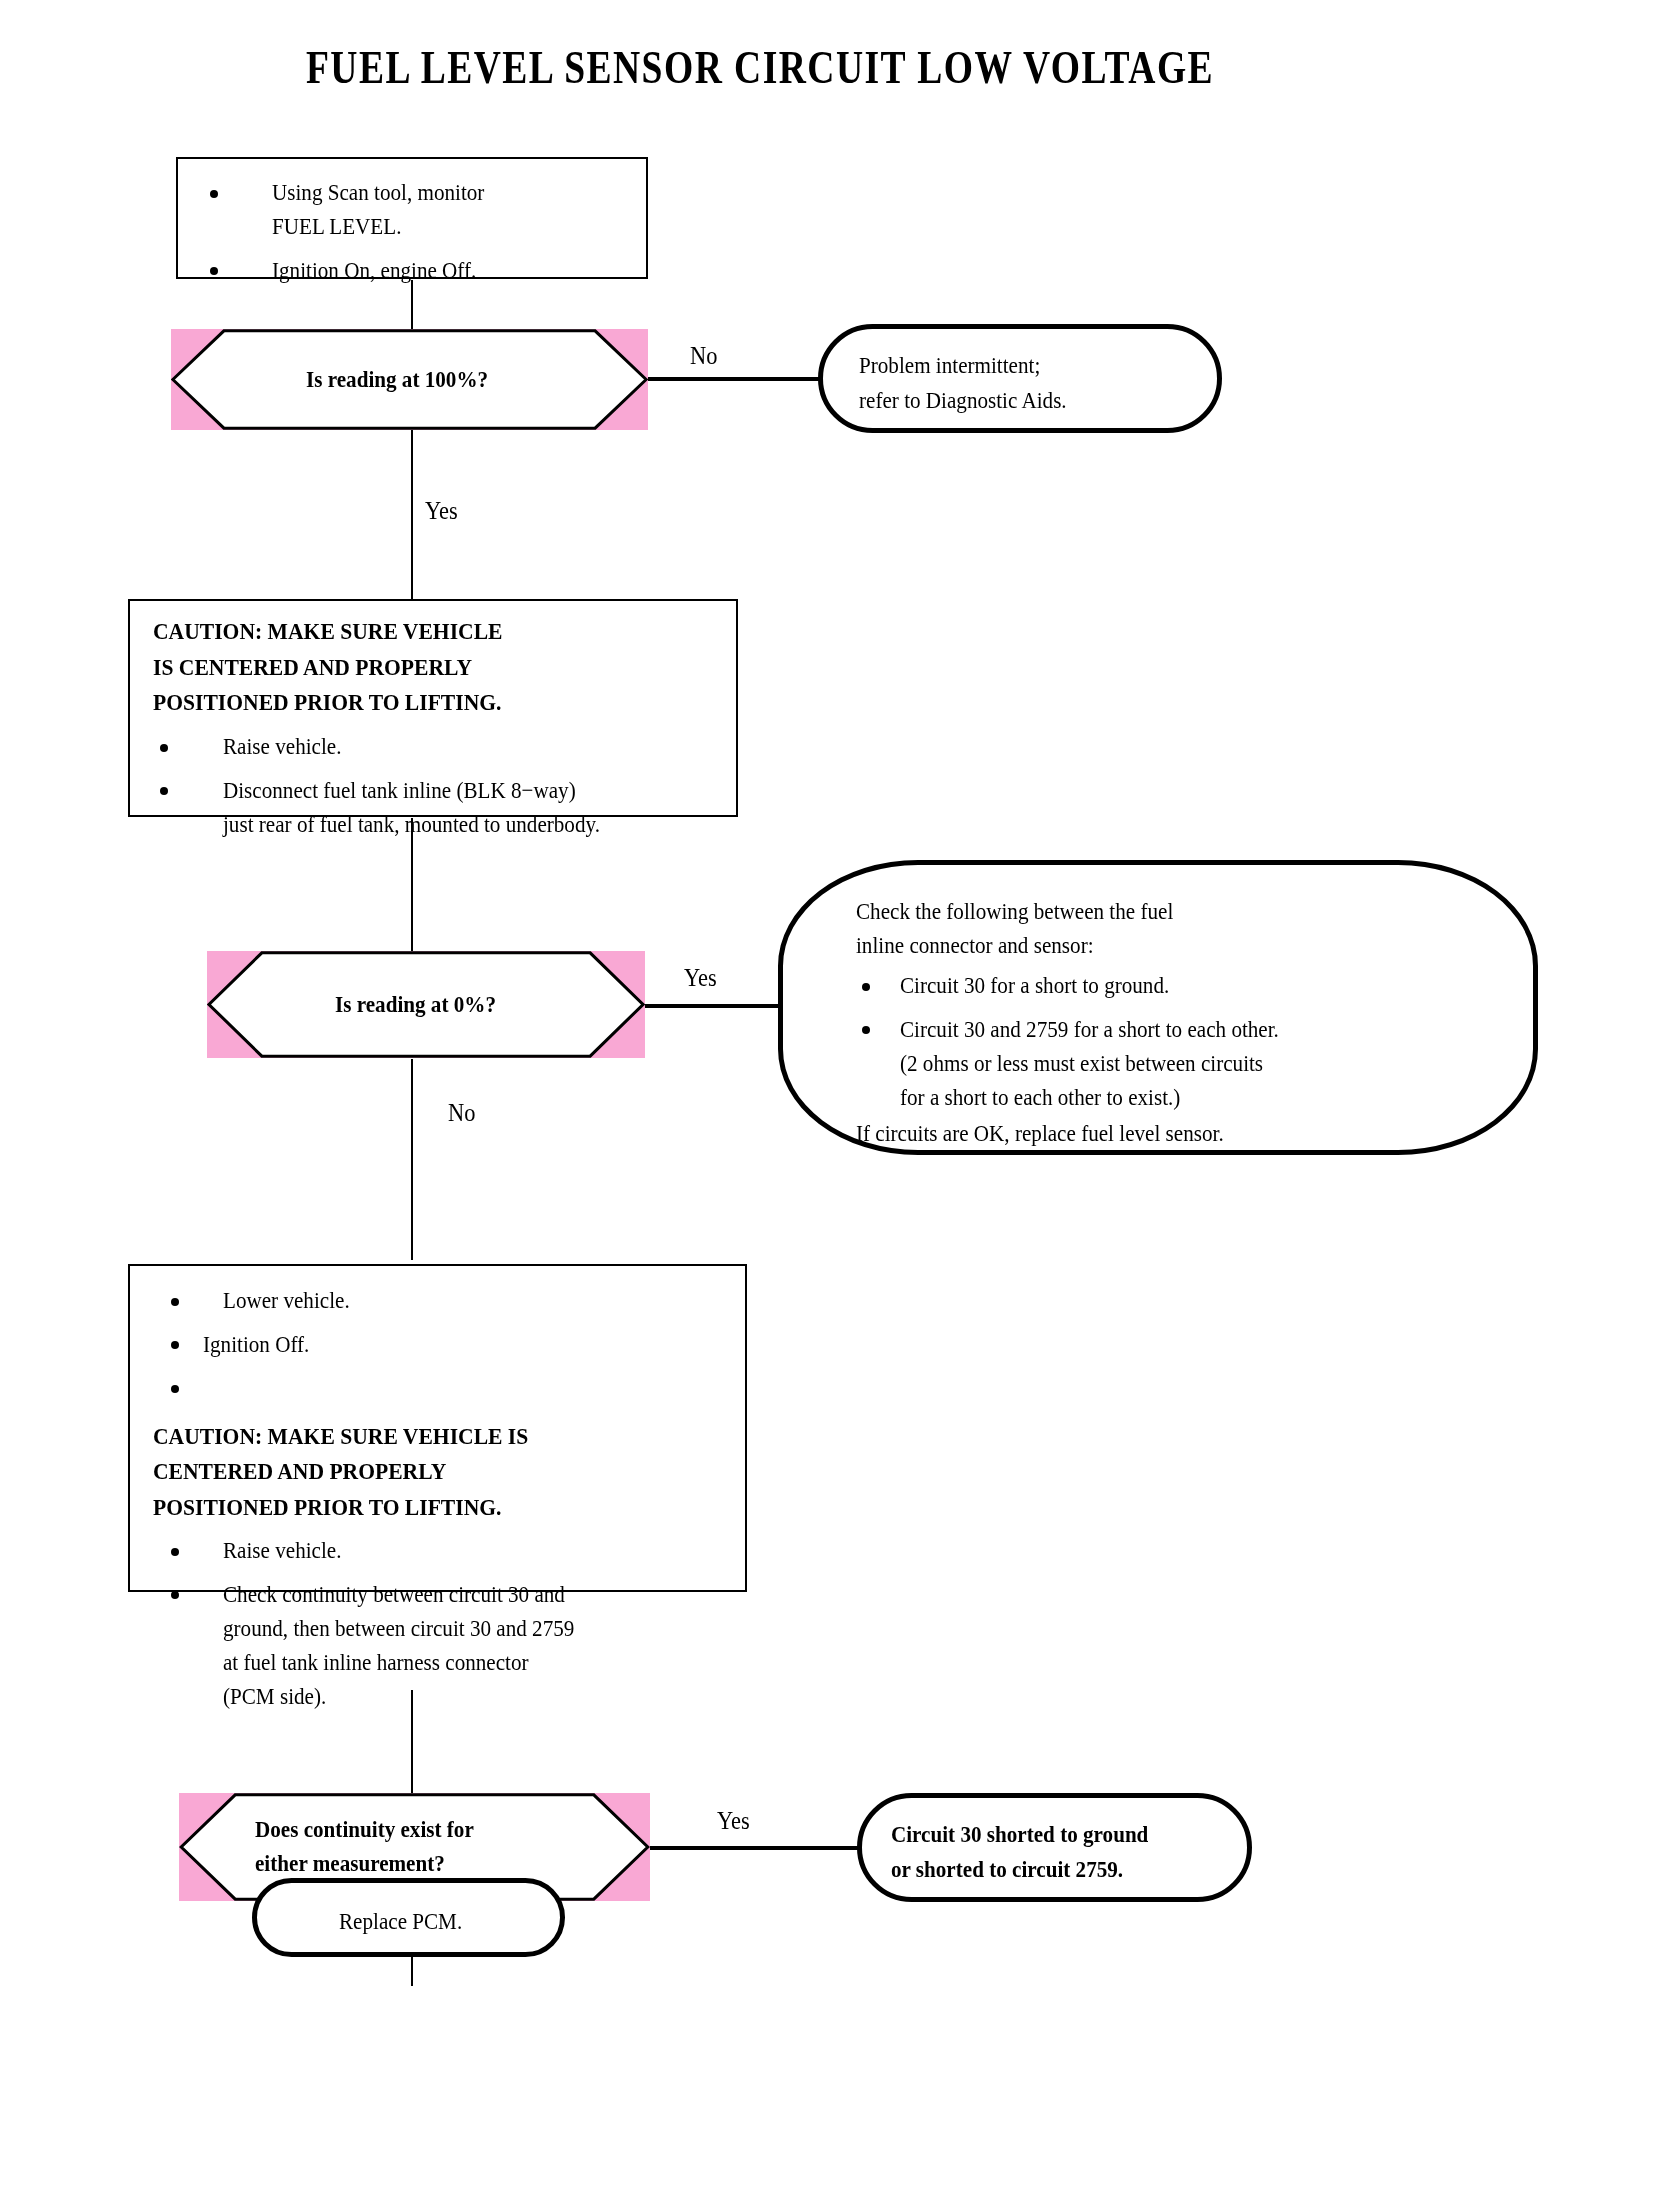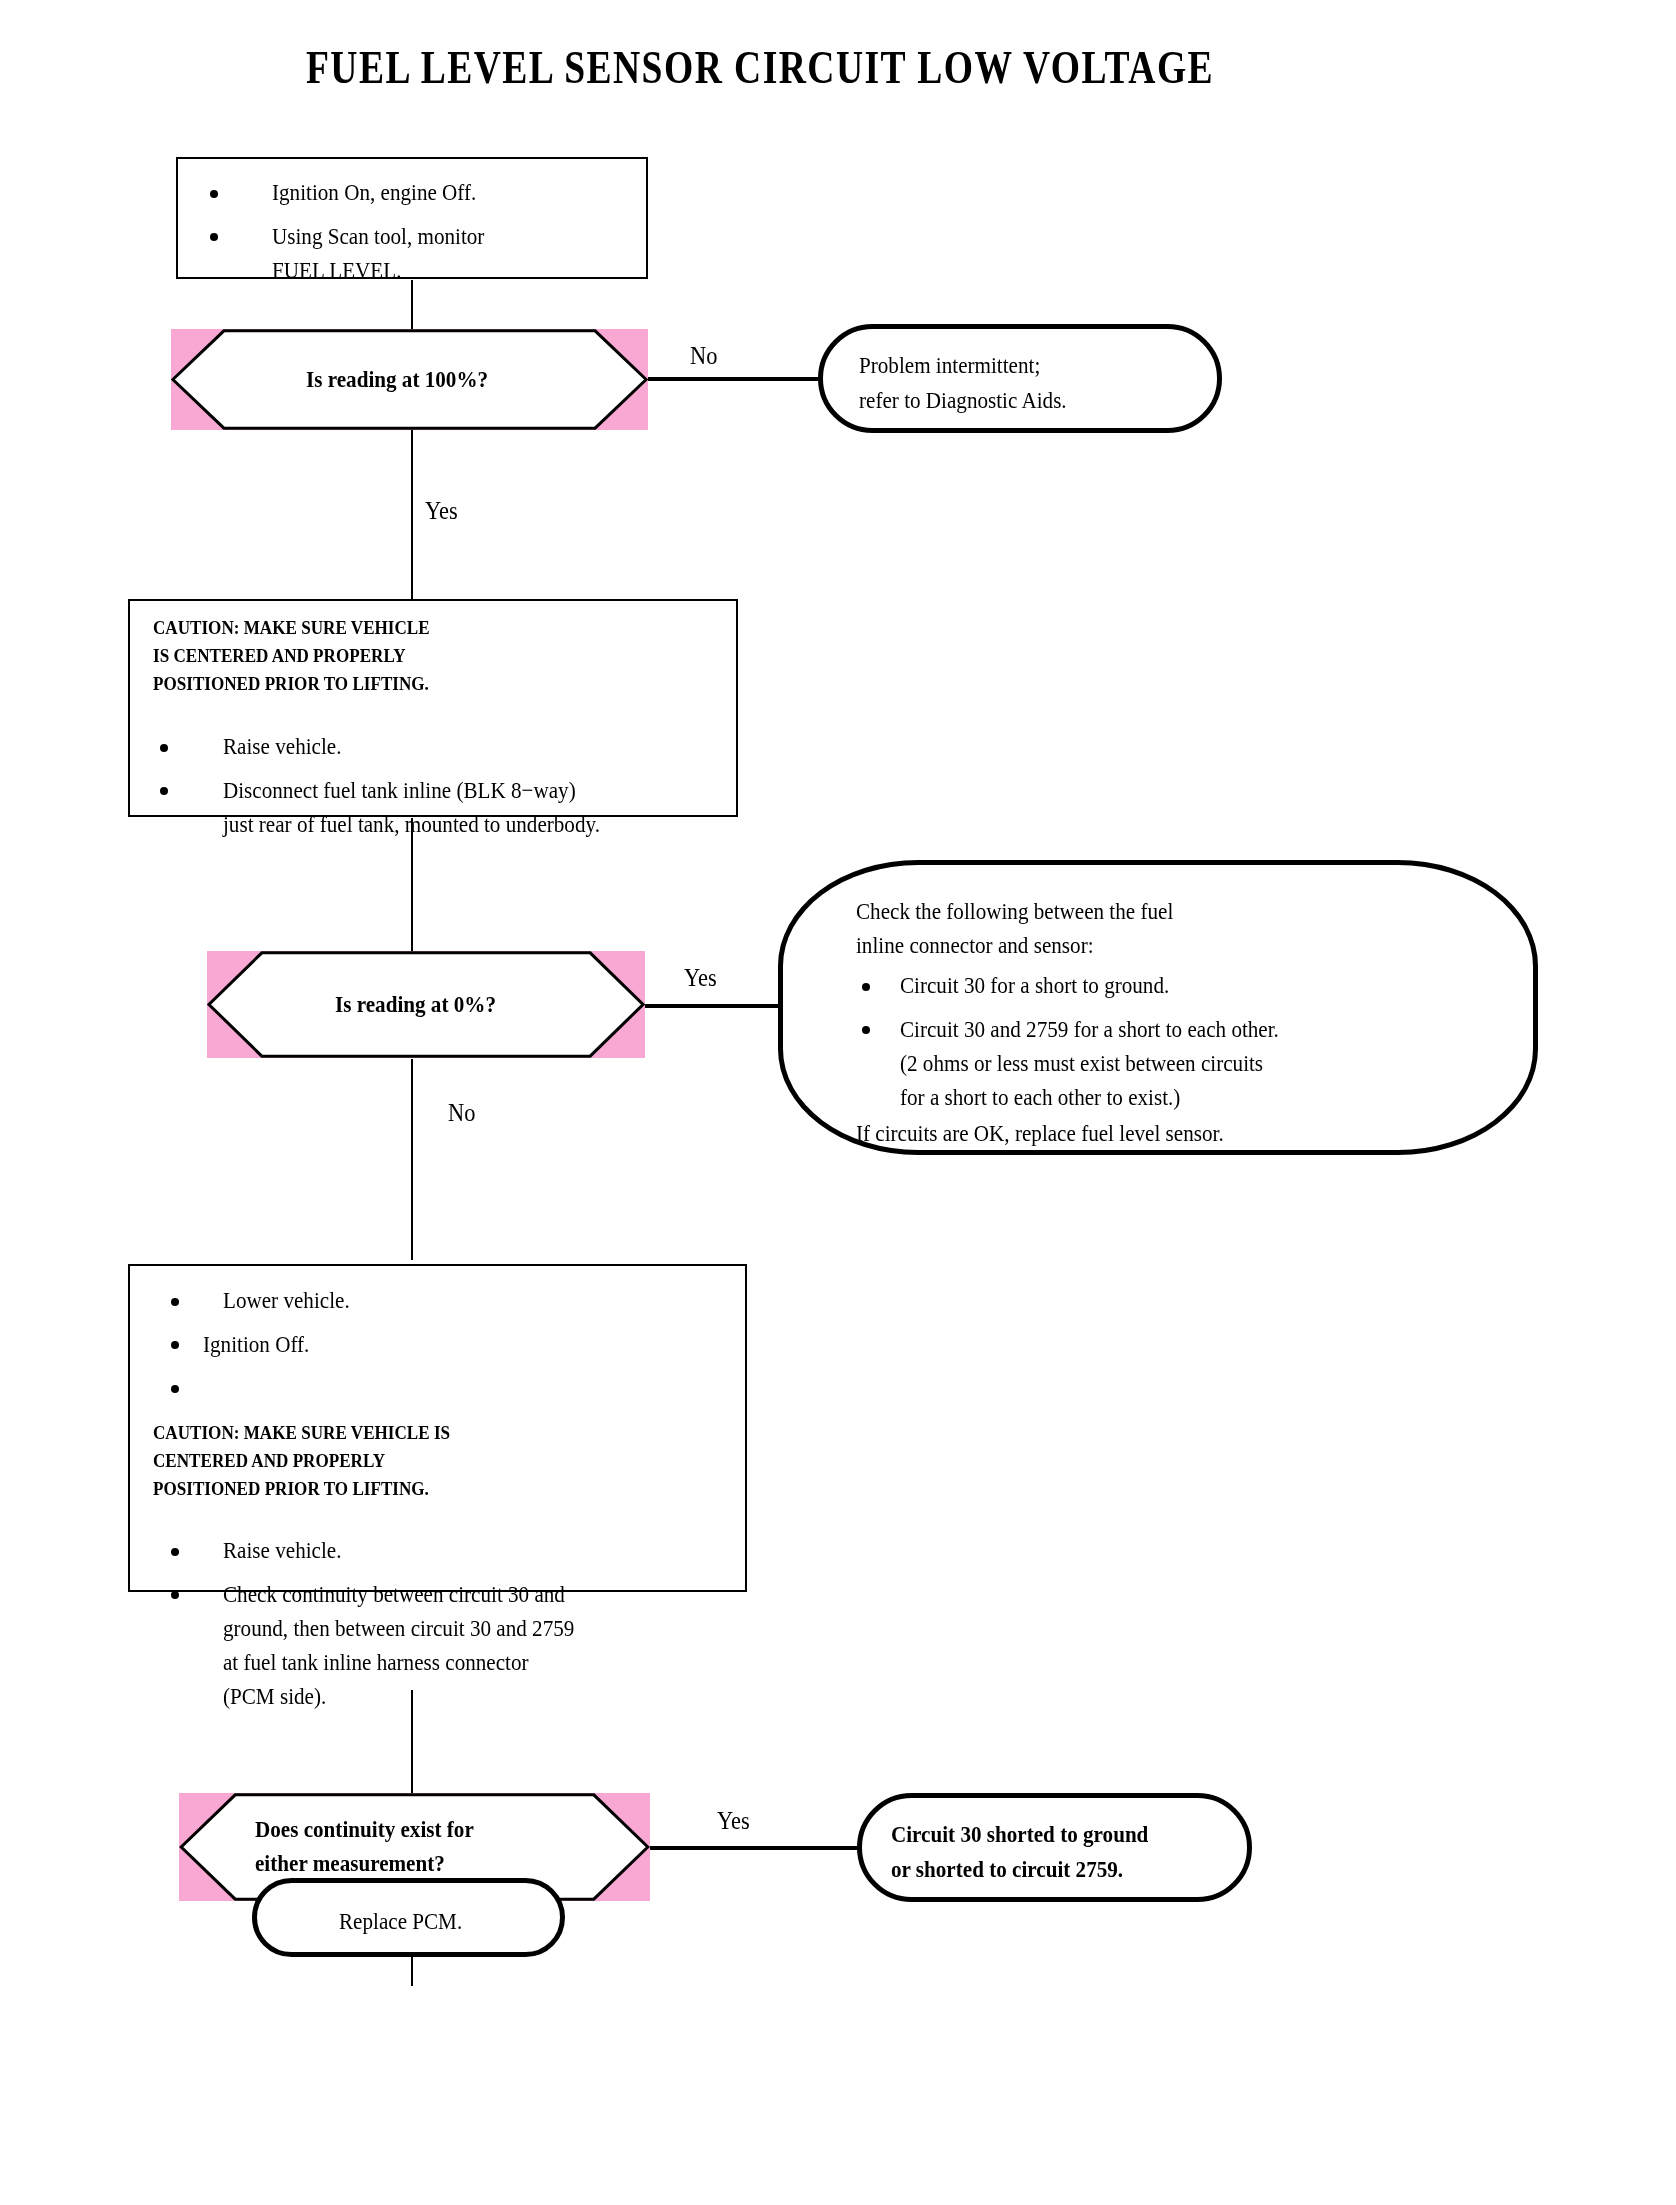--- a/index.html
+++ b/index.html
@@ -81,21 +81,21 @@
     margin-top: 8px;
   }
   .txt-narrow {
     display: inline-block;
     transform: scaleX(0.88);
     transform-origin: 0 50%;
     white-space: nowrap;
   }
   .caution {
     font-weight: bold;
-    font-size: 19px;
+    font-size: 24px;
     line-height: 1.47;
   }
   .caution .cl {
     display: block;
     transform: scaleX(0.90);
     transform-origin: 0 50%;
     white-space: nowrap;
   }
   ul.bul {
     list-style: none;
@@ -174,28 +174,28 @@
   <div class="edge-label" style="left:684px; top:965px;">Yes</div>
   <div class="edge-label" style="left:448px; top:1100px;">No</div>
   <div class="edge-label" style="left:717px; top:1808px;">Yes</div>
   <div class="edge-label" style="left:429px; top:1927px;">No</div>
 
   <div class="node proc" style="left:176px; top:157px; width:472px; height:122px;">
     <ul class="bul txt" style="position:absolute; left:22px; top:16px; right:8.5px;">
       <li>
         <span class="dot" style="left:9.7px; top:14.6px;"></span>
         <span class="body" style="margin-left:72px;">
-          <span class="ln">Ignition On, engine Off.</span>
+          <span class="ln">Using Scan tool, monitor</span>
+          <span class="ln">FUEL LEVEL.</span>
         </span>
       </li>
       <li>
         <span class="dot" style="left:9.7px; top:14.6px;"></span>
         <span class="body" style="margin-left:72px;">
-          <span class="ln">Using Scan tool, monitor</span>
-          <span class="ln">FUEL LEVEL.</span>
+          <span class="ln">Ignition On, engine Off.</span>
         </span>
       </li>
     </ul>
   </div>
 
   <div class="node hex" style="left:171px; top:329px; width:477px; height:101px;">
     <svg width="477" height="101" viewBox="0 0 784 166">
       <polygon points="87,3 697,3 781,83 697,163 87,163 3,83" fill="#ffffff" stroke="#000000" stroke-width="5"></polygon>
     </svg>
     <div class="hex-label">

